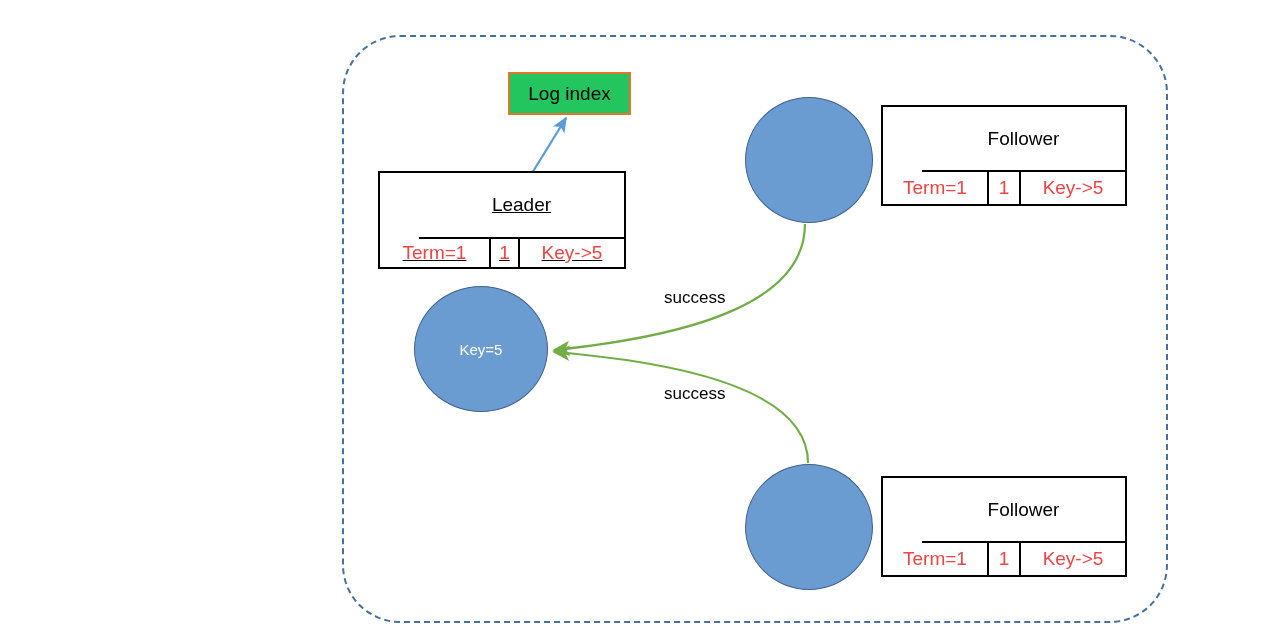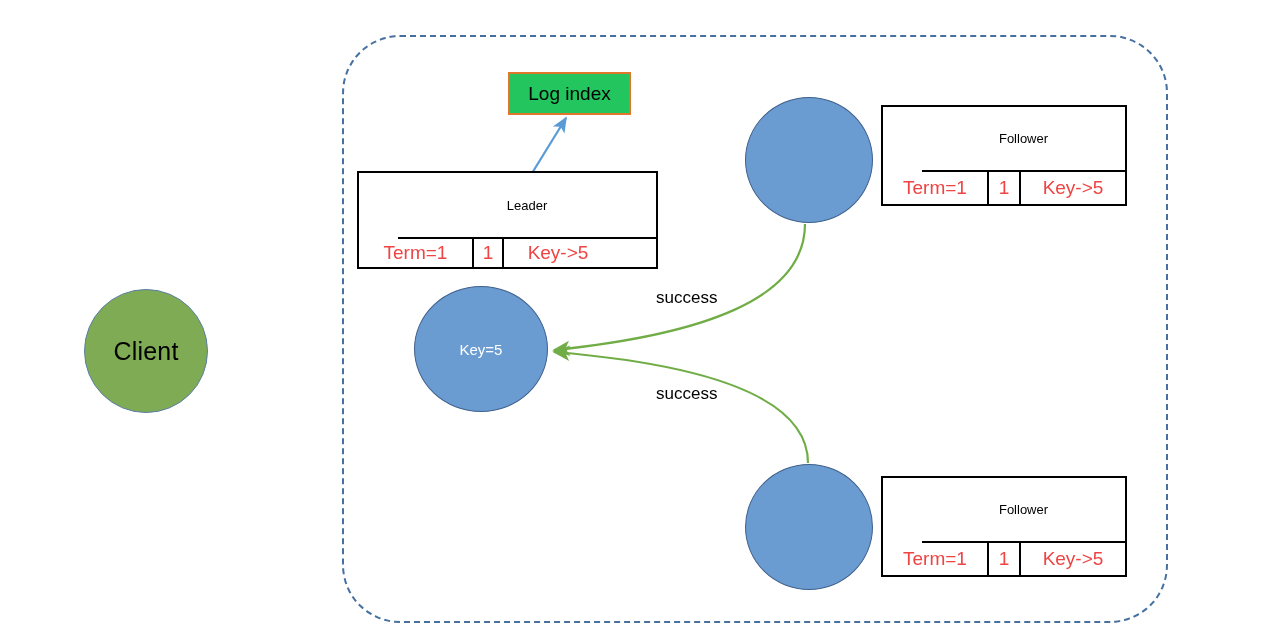--- a/index.html
+++ b/index.html
@@ -96,21 +96,21 @@
     box-sizing: border-box;
     border: 2px solid #000000;
     background: #ffffff;
   }
   .log-table-title {
     box-sizing: border-box;
     border-bottom: 2px solid #000000;
     display: flex;
     align-items: center;
     justify-content: center;
-    font-size: 13px;
+    font-size: 19px;
     color: #000000;
     margin-left: 39px;
   }
   .log-table-row {
     display: flex;
     box-sizing: border-box;
   }
   .log-cell {
     box-sizing: border-box;
     display: flex;
@@ -118,24 +118,25 @@
     justify-content: center;
     font-size: 19px;
     color: #ef4444;
     height: 100%;
   }
   .log-cell + .log-cell {
     border-left: 2px solid #000000;
   }
 
   .leader-table {
-    left: 357px;
+    left: 378px;
     top: 171px;
-    width: 301px;
+    width: 248px;
     height: 98px;
+    text-decoration: underline;
   }
   .leader-table .log-table-title { height: 66px; }
   .leader-table .log-table-row { height: 28px; }
   .leader-table .cell-term  { width: 113px; }
   .leader-table .cell-index { width: 30px; }
   .leader-table .cell-entry { width: 110px; }
 
   .follower-table-top {
     left: 881px;
     top: 105px;
@@ -175,20 +176,21 @@
     font-size: 19px;
     color: #000000;
   }
 
   
   .edge-label {
     position: absolute;
     font-size: 17px;
     color: #000000;
     white-space: nowrap;
+    margin-left: 8px;
   }
   .edge-label-success-top    { left: 656px; top: 288px; }
   .edge-label-success-bottom { left: 656px; top: 384px; }
 </style>
 </head>
 <body>
 
 <div id="stage">
 
   <div class="cluster-boundary"></div>
@@ -203,23 +205,20 @@
       </marker>
     </defs>
 
     <path d="M 805 224 C 805 300 700 335 554 350" fill="none" stroke="#70AD47" stroke-width="2.2" marker-end="url(#arrow-green)"></path>
 
     <path d="M 808 463 C 808 395 700 364 554 352" fill="none" stroke="#70AD47" stroke-width="2.2" marker-end="url(#arrow-green)"></path>
 
     <line x1="484" y1="251" x2="566" y2="118" stroke="#5B9BD5" stroke-width="2.2" marker-end="url(#arrow-blue)"></line>
   </svg>
 
-  <div class="node-circle circle-green client-node">
-    <span class="client-label">Client</span>
-  </div>
 
   <div class="node-circle circle-blue leader-node">
     <span class="leader-node-label">Key=5</span>
   </div>
 
   <div class="node-circle circle-blue follower-node-top"></div>
 
   <div class="node-circle circle-blue follower-node-bottom"></div>
 
   <div class="log-table leader-table">

